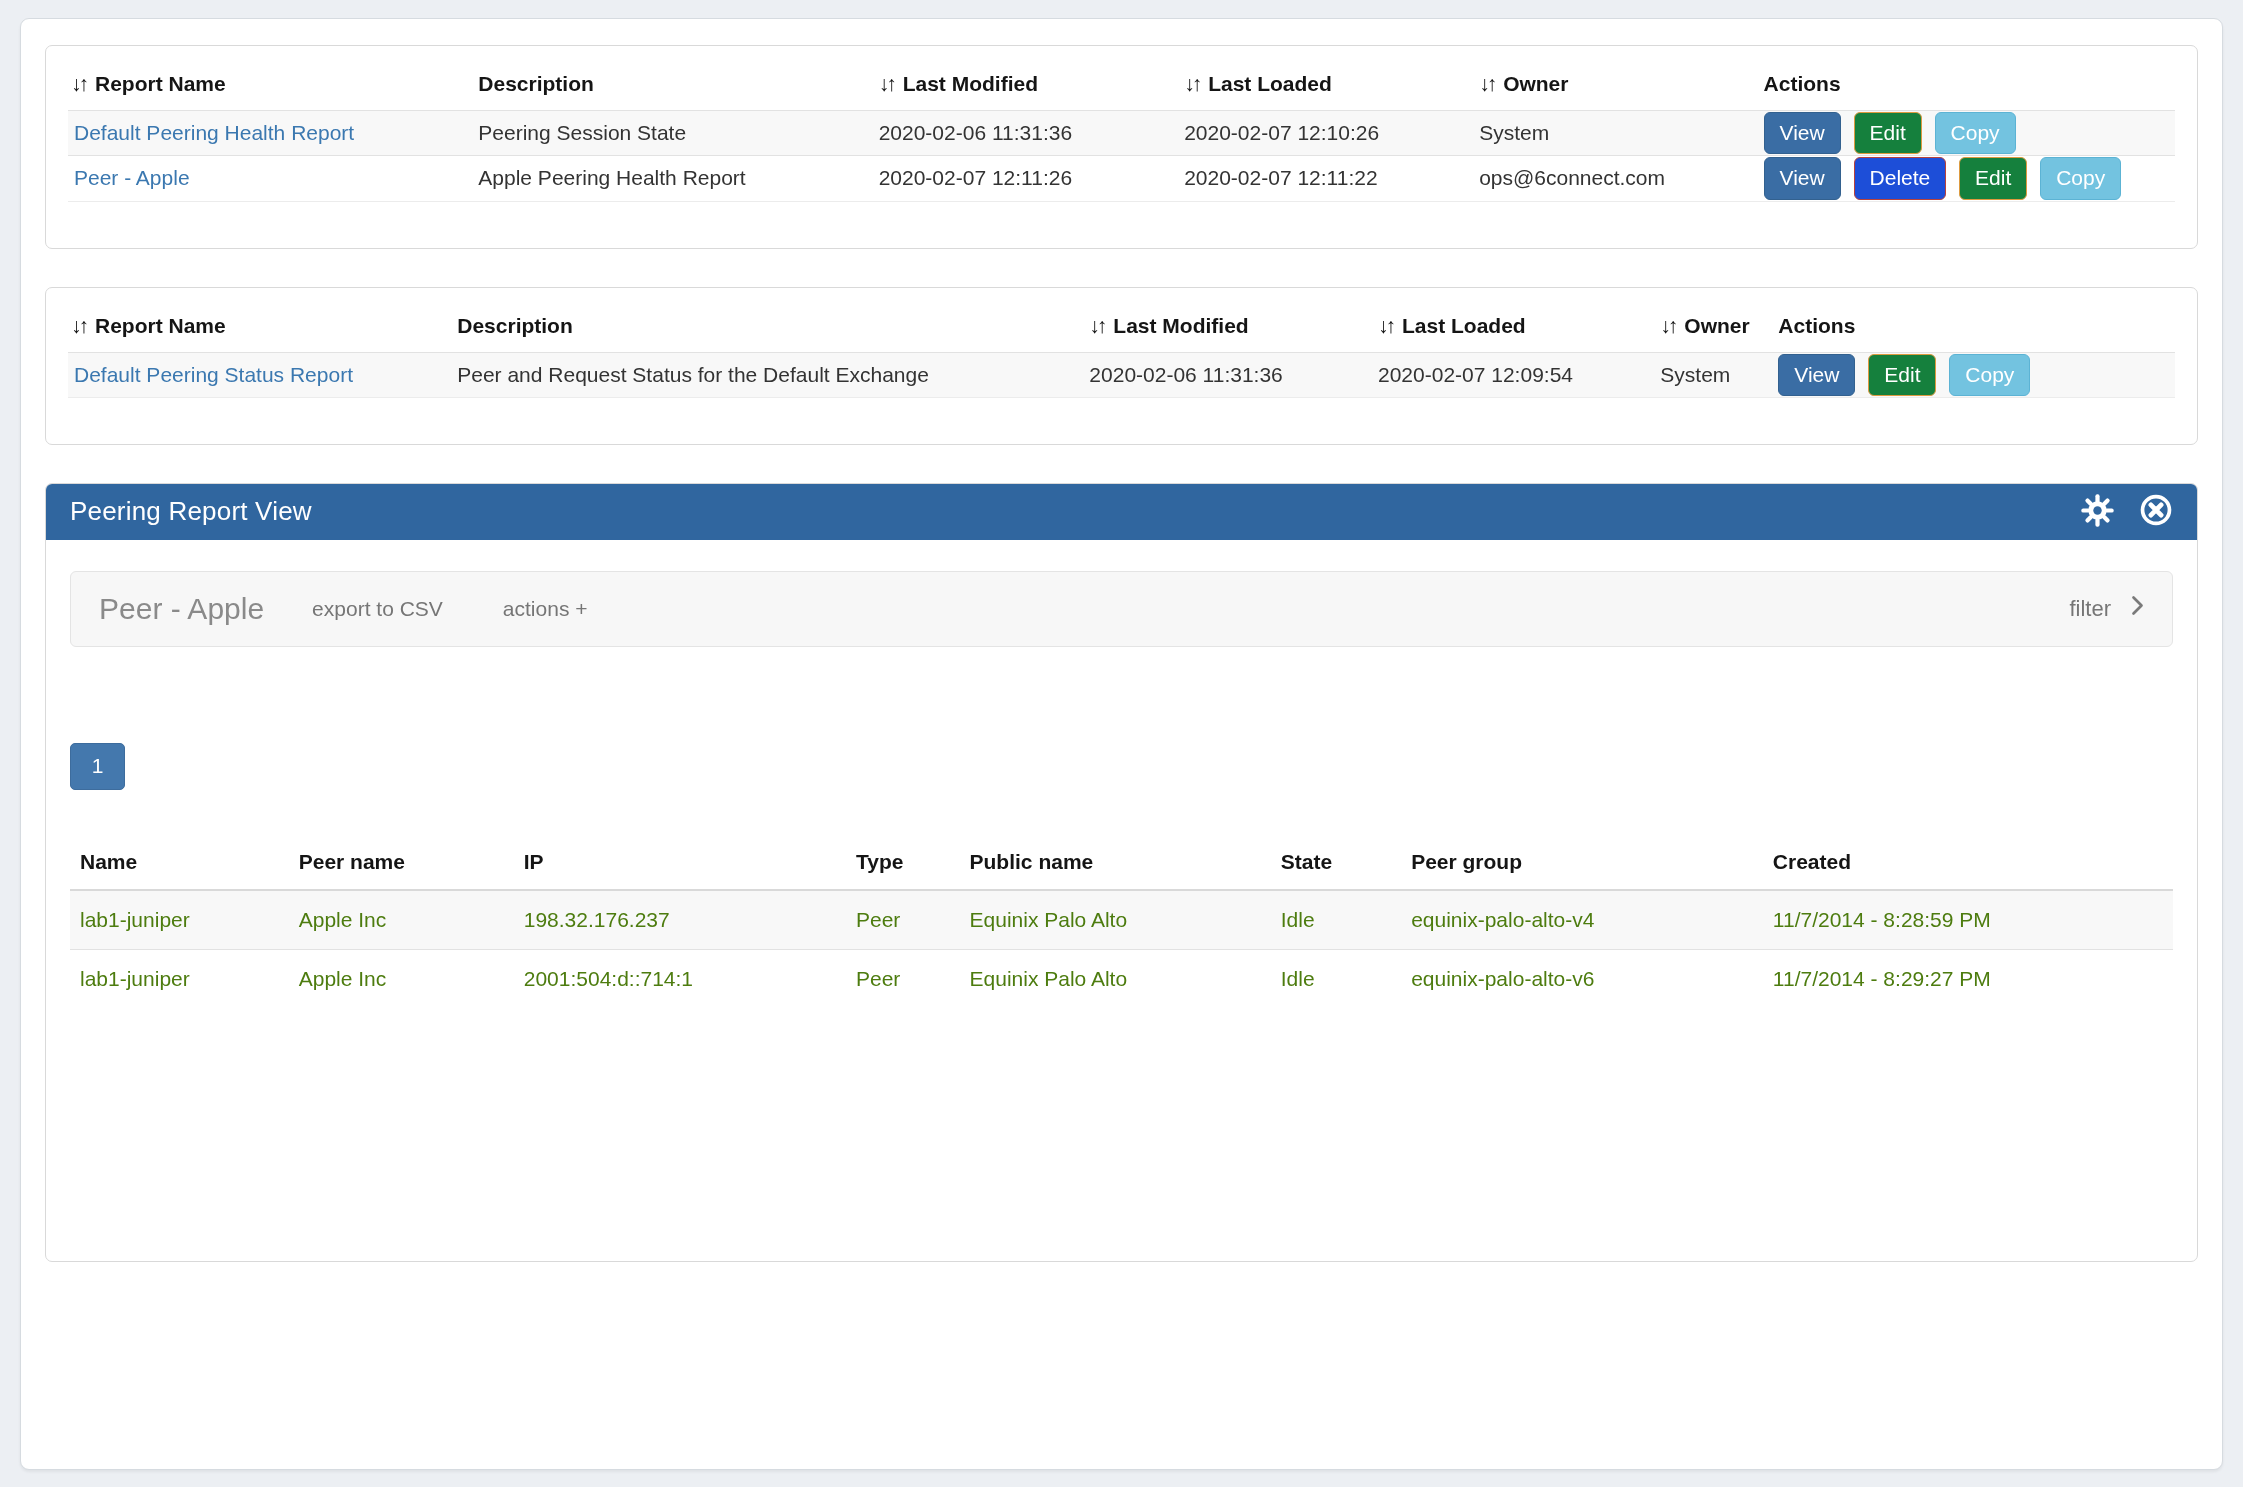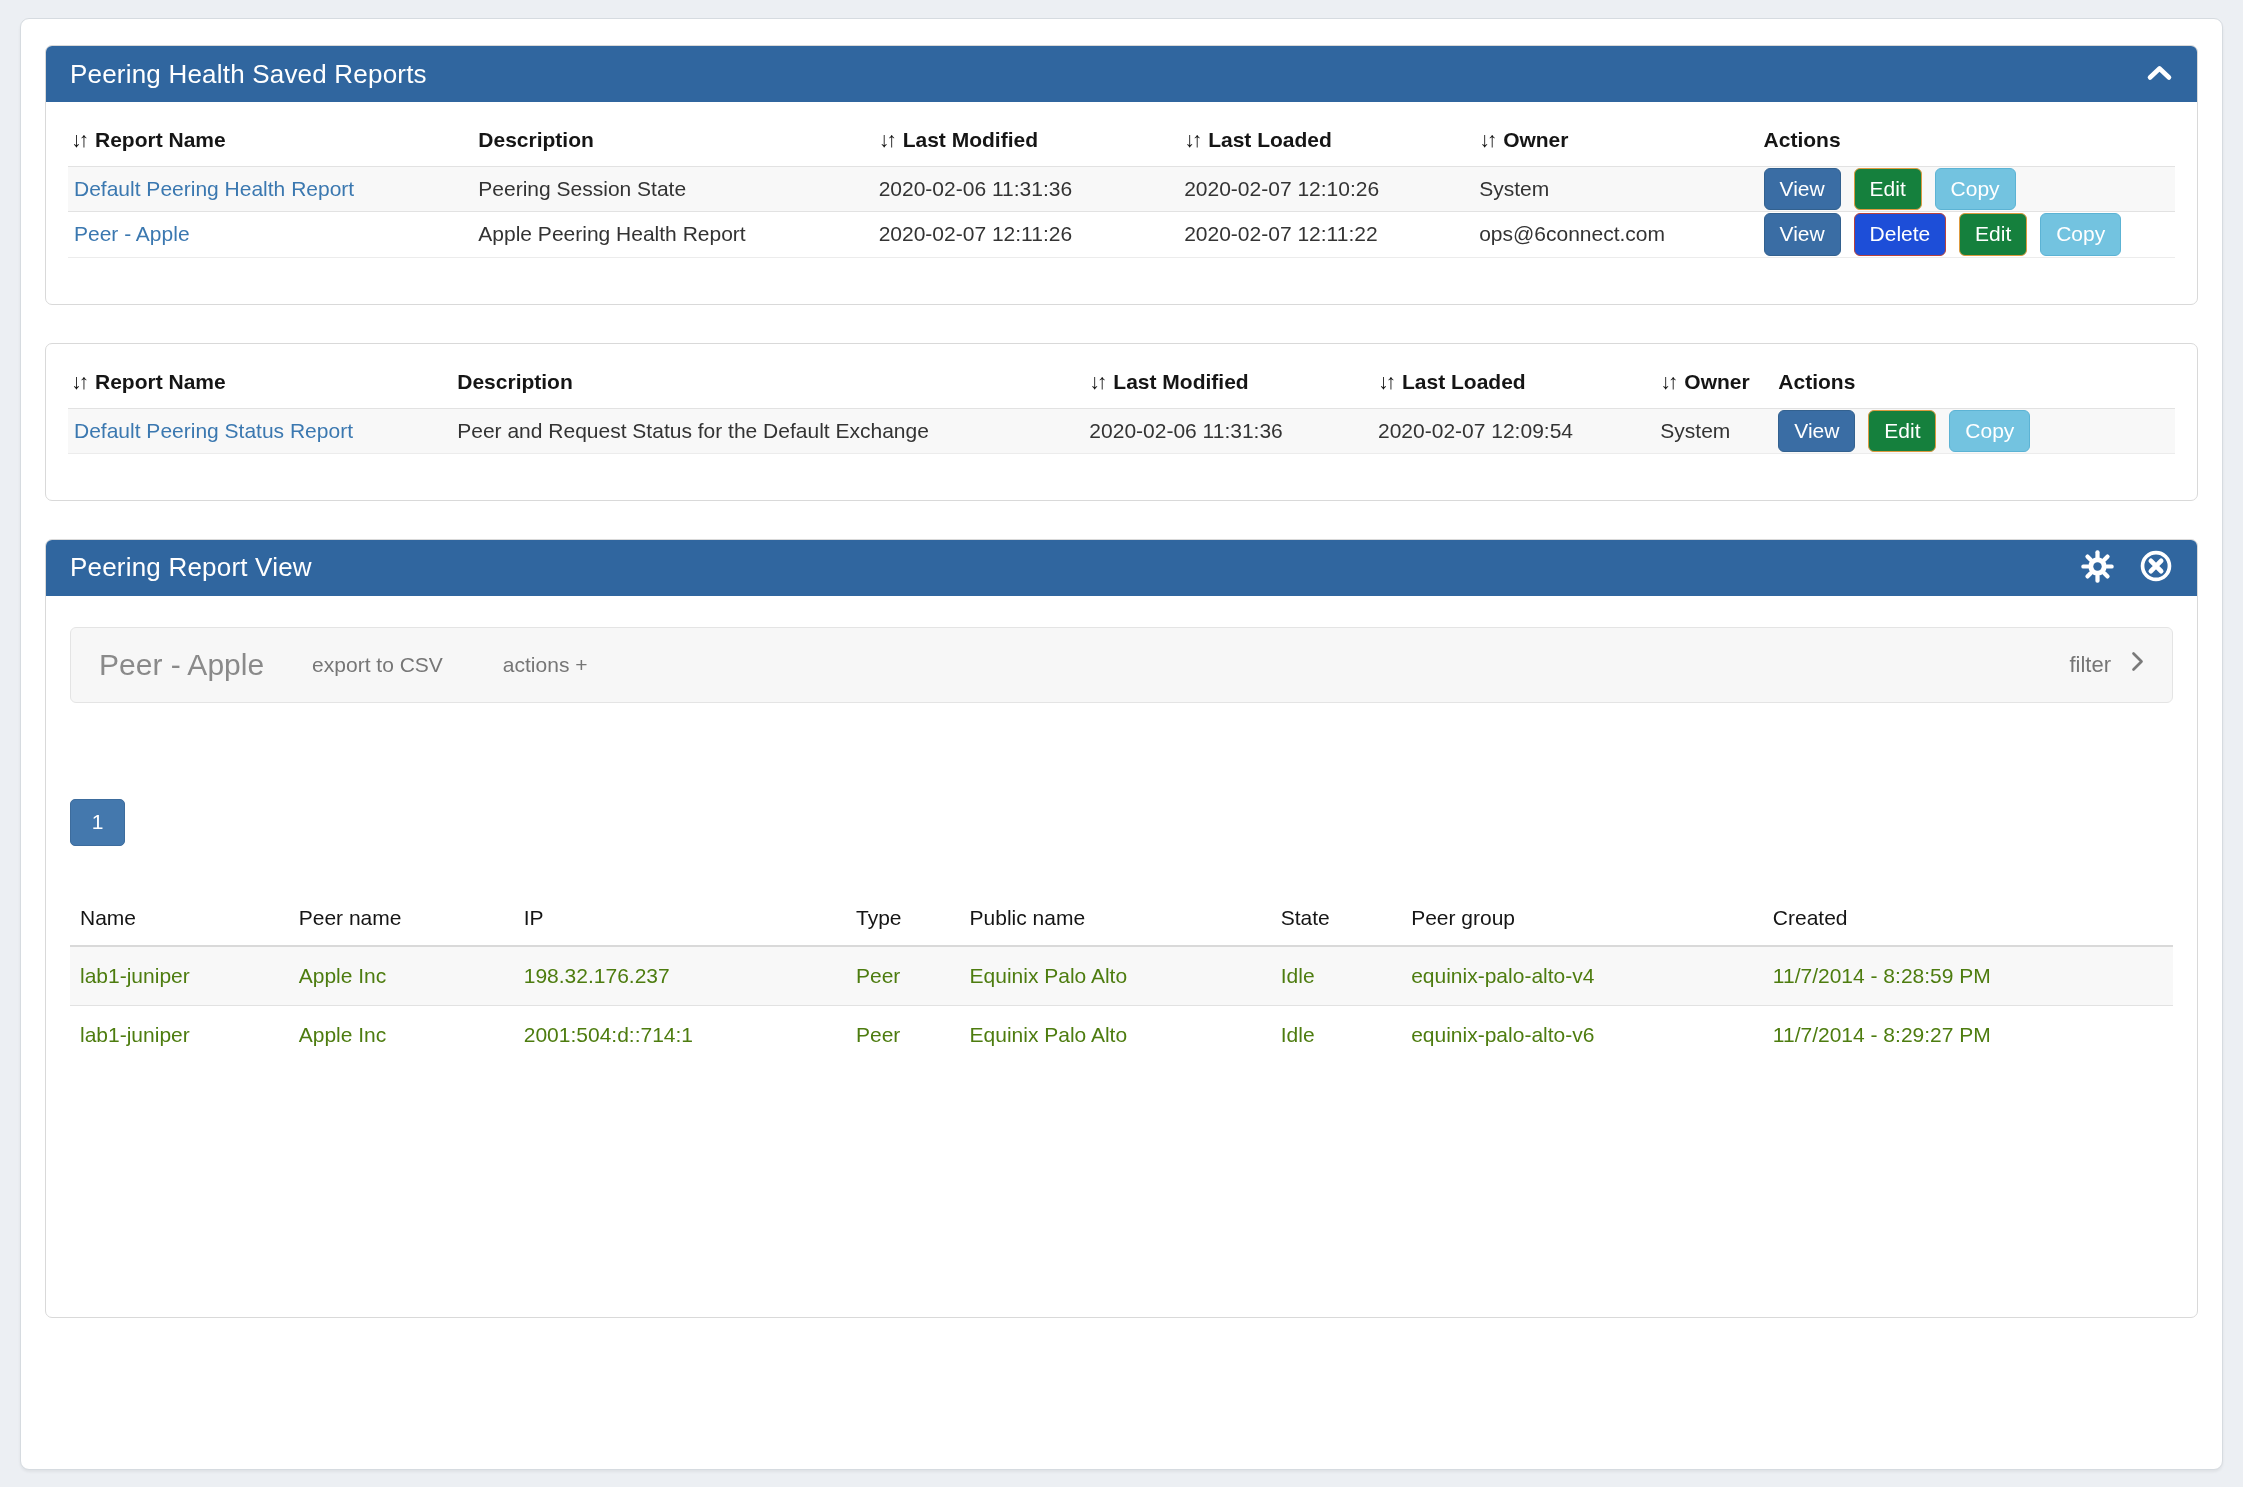--- a/index.html
+++ b/index.html
@@ -81,43 +81,33 @@
     font-size: 22px; color: #767676; cursor: pointer;
   }
   .pagination { margin-top: 96px; }
   .page-btn {
     width: 55px; height: 47px;
     background: #4478ad; border: 1px solid #3d6c9d; border-radius: 5px;
     color: #fff; font-size: 21px; font-family: inherit; cursor: pointer;
   }
   .view-table { font-size: 21px; margin-top: 50px; }
   .view-table th {
-    text-align: left; font-weight: normal; color: #151515;
+    text-align: left; font-weight: bold; color: #151515;
     padding: 10px 10px 15px 10px; border-bottom: 2px solid #d9d9d9; white-space: nowrap;
   }
   .view-table td { padding: 17px 10px; white-space: nowrap; overflow: hidden; color: #4d7c0f; }
   .view-table tbody tr:first-child { background: #f8f8f8; }
   .view-table tbody tr + tr td { border-top: 1px solid #e2e2e2; }
 </style>
 </head>
 <body>
 
 <div class="card">
 
   <section class="panel">
-    <header class="panel-heading">
-      <span class="panel-title">Peering Health Saved Reports</span>
-      <button class="icon-btn">
-        <span>
-          <svg width="27" height="17" viewBox="0 0 27 17">
-              <path d="M4 13.5 L13.5 4.5 L23 13.5" fill="none" stroke="#ffffff" stroke-width="4.6" stroke-linecap="round" stroke-linejoin="round"></path>
-            </svg>
-        </span>
-      </button>
-    </header>
     <div class="panel-body">
       <table class="saved-table">
         <colgroup>
           <col style="width:19%">
             <col style="width:19%">
             <col style="width:14.5%">
           <col style="width:14%">
             <col style="width:13.5%">
             <col style="width:20%">
         </colgroup>

